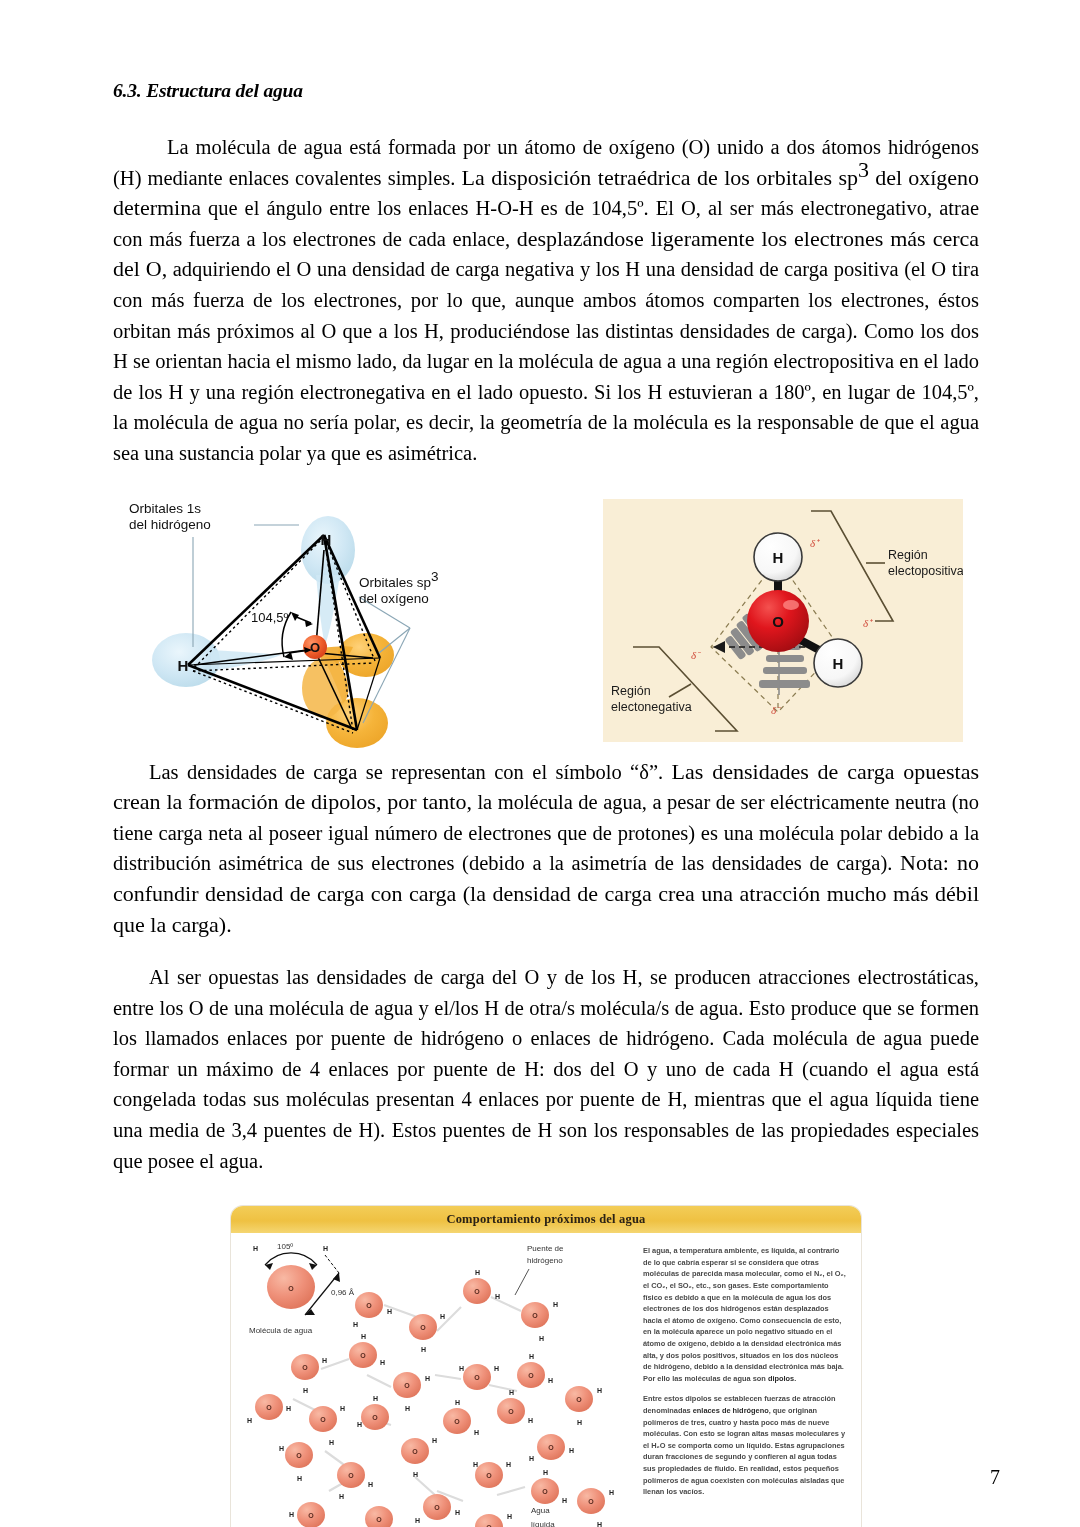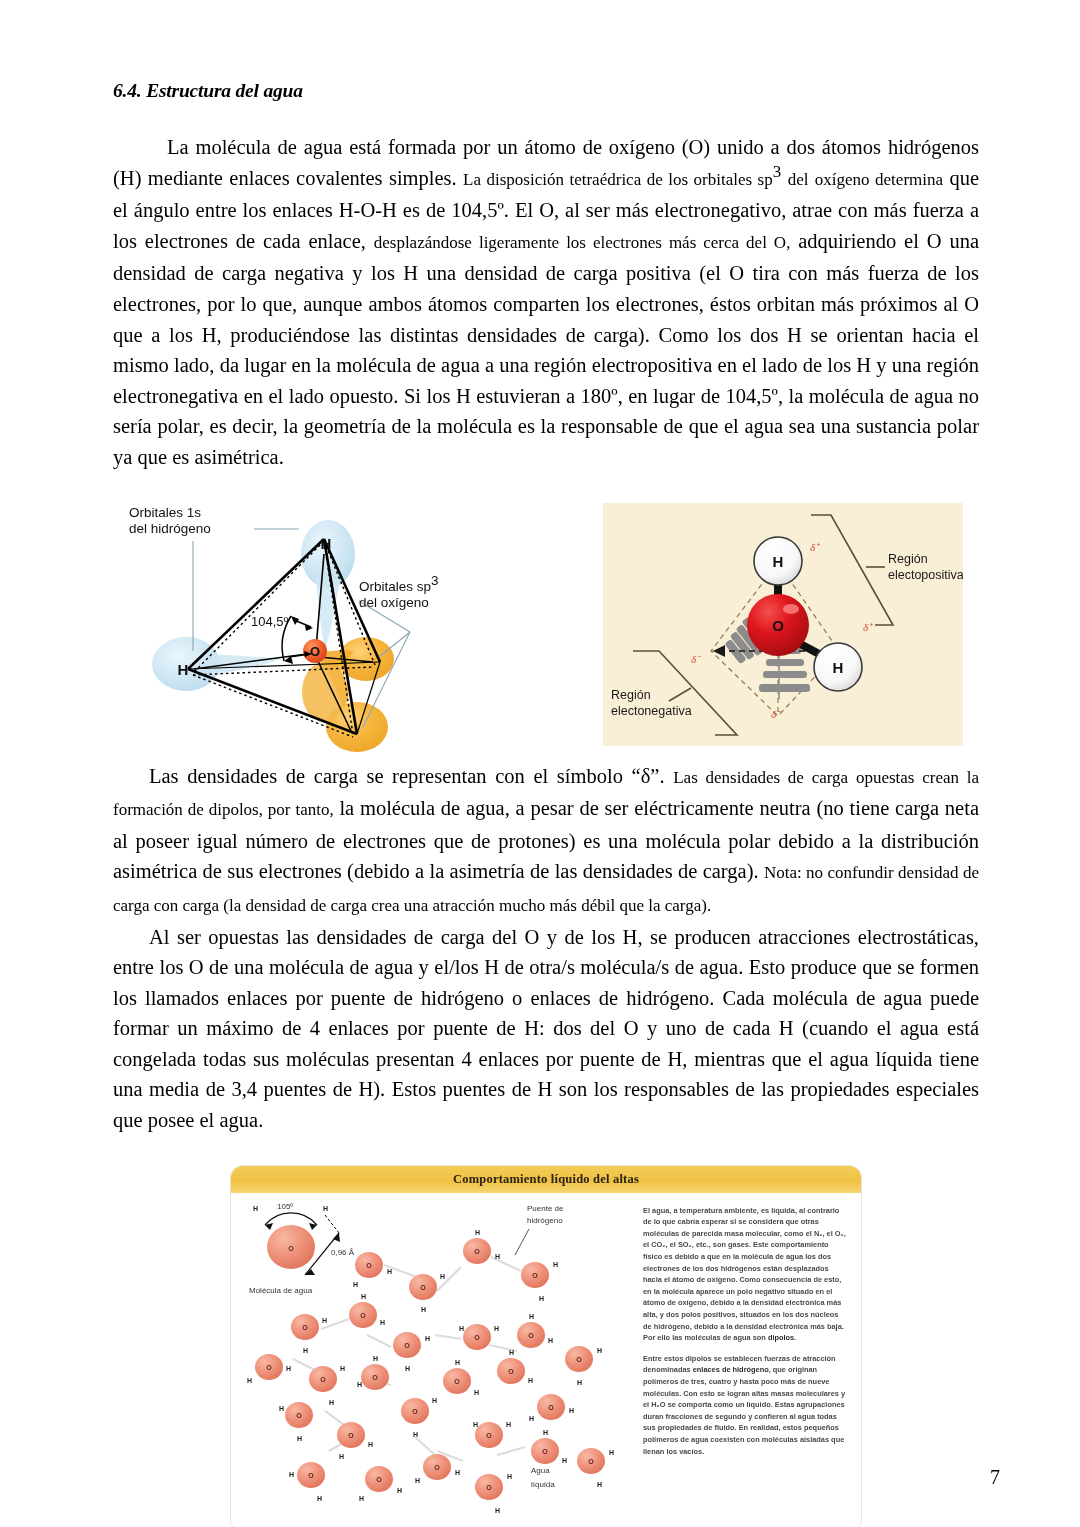--- a/index.html
+++ b/index.html
@@ -35,24 +35,24 @@
     letter-spacing: -0.2px;
   }
 
   p.body-par {
     font-size: 20.5px;
     line-height: 30.6px;
     text-align: justify;
     margin: 0;
     text-indent: 0;
   }
-  p.body-par + p.body-par { }
+  p.body-par + p.body-par { margin-top: 22px; }
   .indent { display: inline-block; width: 54px; }
   .indent-sm { display: inline-block; width: 36px; }
-  .small { font-size: 17px; }
+  .small { font-size: 22px; }
   sup { font-size: 0.62em; vertical-align: super; line-height: 0; }
 
   
   .fig-row {
     position: relative;
     height: 262px;
     margin-top: 26px;
   }
 
   
@@ -141,21 +141,21 @@
   .lblC { font-family: "Liberation Sans", sans-serif; font-size: 8px; fill:#333; }
   .atomCH { font-family: "Liberation Sans", sans-serif; font-size: 7px; font-weight:700; fill:#222; }
   .atomCO { font-family: "Liberation Sans", sans-serif; font-size: 7px; font-weight:700; fill:#5a2b20; }
 </style>
 </head>
 <body>
 
 <div class="page">
   <div class="content">
 
-    <h1 class="section-title">6.4. Estructura del agua</h1>
+    <h1 class="section-title">6.3. Estructura del agua</h1>
 
     <p class="body-par"><span class="indent"></span><span>La molécula de agua está formada por un átomo de oxígeno (O) unido a dos átomos hidrógenos (H) mediante enlaces covalentes simples.</span> <span class="small">La disposición tetraédrica de los orbitales sp</span><sup class="small">3</sup> <span class="small">del</span> <span class="small">oxígeno determina</span> <span>que el ángulo entre los enlaces H-O-H es de 104,5º. El O, al ser más electronegativo, atrae con más fuerza a los electrones de cada enlace,</span> <span class="small">desplazándose ligeramente los electrones más cerca del O,</span> <span>adquiriendo el O una densidad de carga negativa y los H una densidad de carga positiva (el O tira con más fuerza de los electrones, por lo que, aunque ambos átomos comparten los electrones, éstos orbitan más próximos al O que a los H, produciéndose las distintas densidades de carga). Como los dos H se orientan hacia el mismo lado, da lugar en la molécula de agua a una región electropositiva en el lado de los H y una región electronegativa en el lado opuesto. Si los H estuvieran a 180º, en lugar de 104,5º, la molécula de agua no sería polar, es decir, la geometría de la molécula es la responsable de que el agua sea una sustancia polar ya que es asimétrica.</span></p>
 
     <div class="fig-row">
 
       <div class="fig-a">
         <svg width="440" height="258" viewBox="0 0 440 258" xmlns="http://www.w3.org/2000/svg">
           <defs>
             <radialGradient id="hLobe" cx="40%" cy="35%" r="70%">
               <stop offset="0%" stop-color="#eaf6fc"></stop>
@@ -322,21 +322,21 @@
         </svg>
       </div>
     </div>
 
     <p class="body-par"><span class="indent-sm"></span><span>Las densidades de carga se representan con el símbolo “δ”.</span> <span class="small">Las densidades de carga opuestas crean la formación de dipolos, por tanto,</span> <span>la molécula de agua, a pesar de ser eléctricamente neutra (no tiene carga neta al poseer igual número de electrones que de protones) es una molécula polar debido a la distribución asimétrica de sus electrones (debido a la asimetría de las densidades de carga).</span> <span class="small">Nota: no confundir densidad de carga con carga (la densidad de carga crea una atracción mucho más débil que la carga).</span></p>
 
     <p class="body-par"><span class="indent-sm"></span><span>Al ser opuestas las densidades de carga del O y de los H, se producen atracciones electrostáticas, entre los O de una molécula de agua y el/los H de otra/s molécula/s de agua. Esto produce que se formen los llamados enlaces por puente de hidrógeno o enlaces de hidrógeno. Cada molécula de agua puede formar un máximo de 4 enlaces por puente de H: dos del O y uno de cada H (cuando el agua está congelada todas sus moléculas presentan 4 enlaces por puente de H, mientras que el agua líquida tiene una media de 3,4 puentes de H). Estos puentes de H son los responsables de las propiedades especiales que posee el agua.</span></p>
 
     <div class="fig-c-wrap">
       <div class="fig-c">
-        <div class="fig-c-header">Comportamiento líquido del altas</div>
+        <div class="fig-c-header">Comportamiento próximos del agua</div>
         <div class="fig-c-body">
 
           <div class="fig-c-left">
             <svg width="396" height="318" viewBox="0 0 396 318" xmlns="http://www.w3.org/2000/svg">
               <defs>
                 <radialGradient id="oSphere" cx="35%" cy="30%" r="75%">
                   <stop offset="0%" stop-color="#f8b9a4"></stop>
                   <stop offset="55%" stop-color="#ef917a"></stop>
                   <stop offset="100%" stop-color="#e0765c"></stop>
                 </radialGradient>

